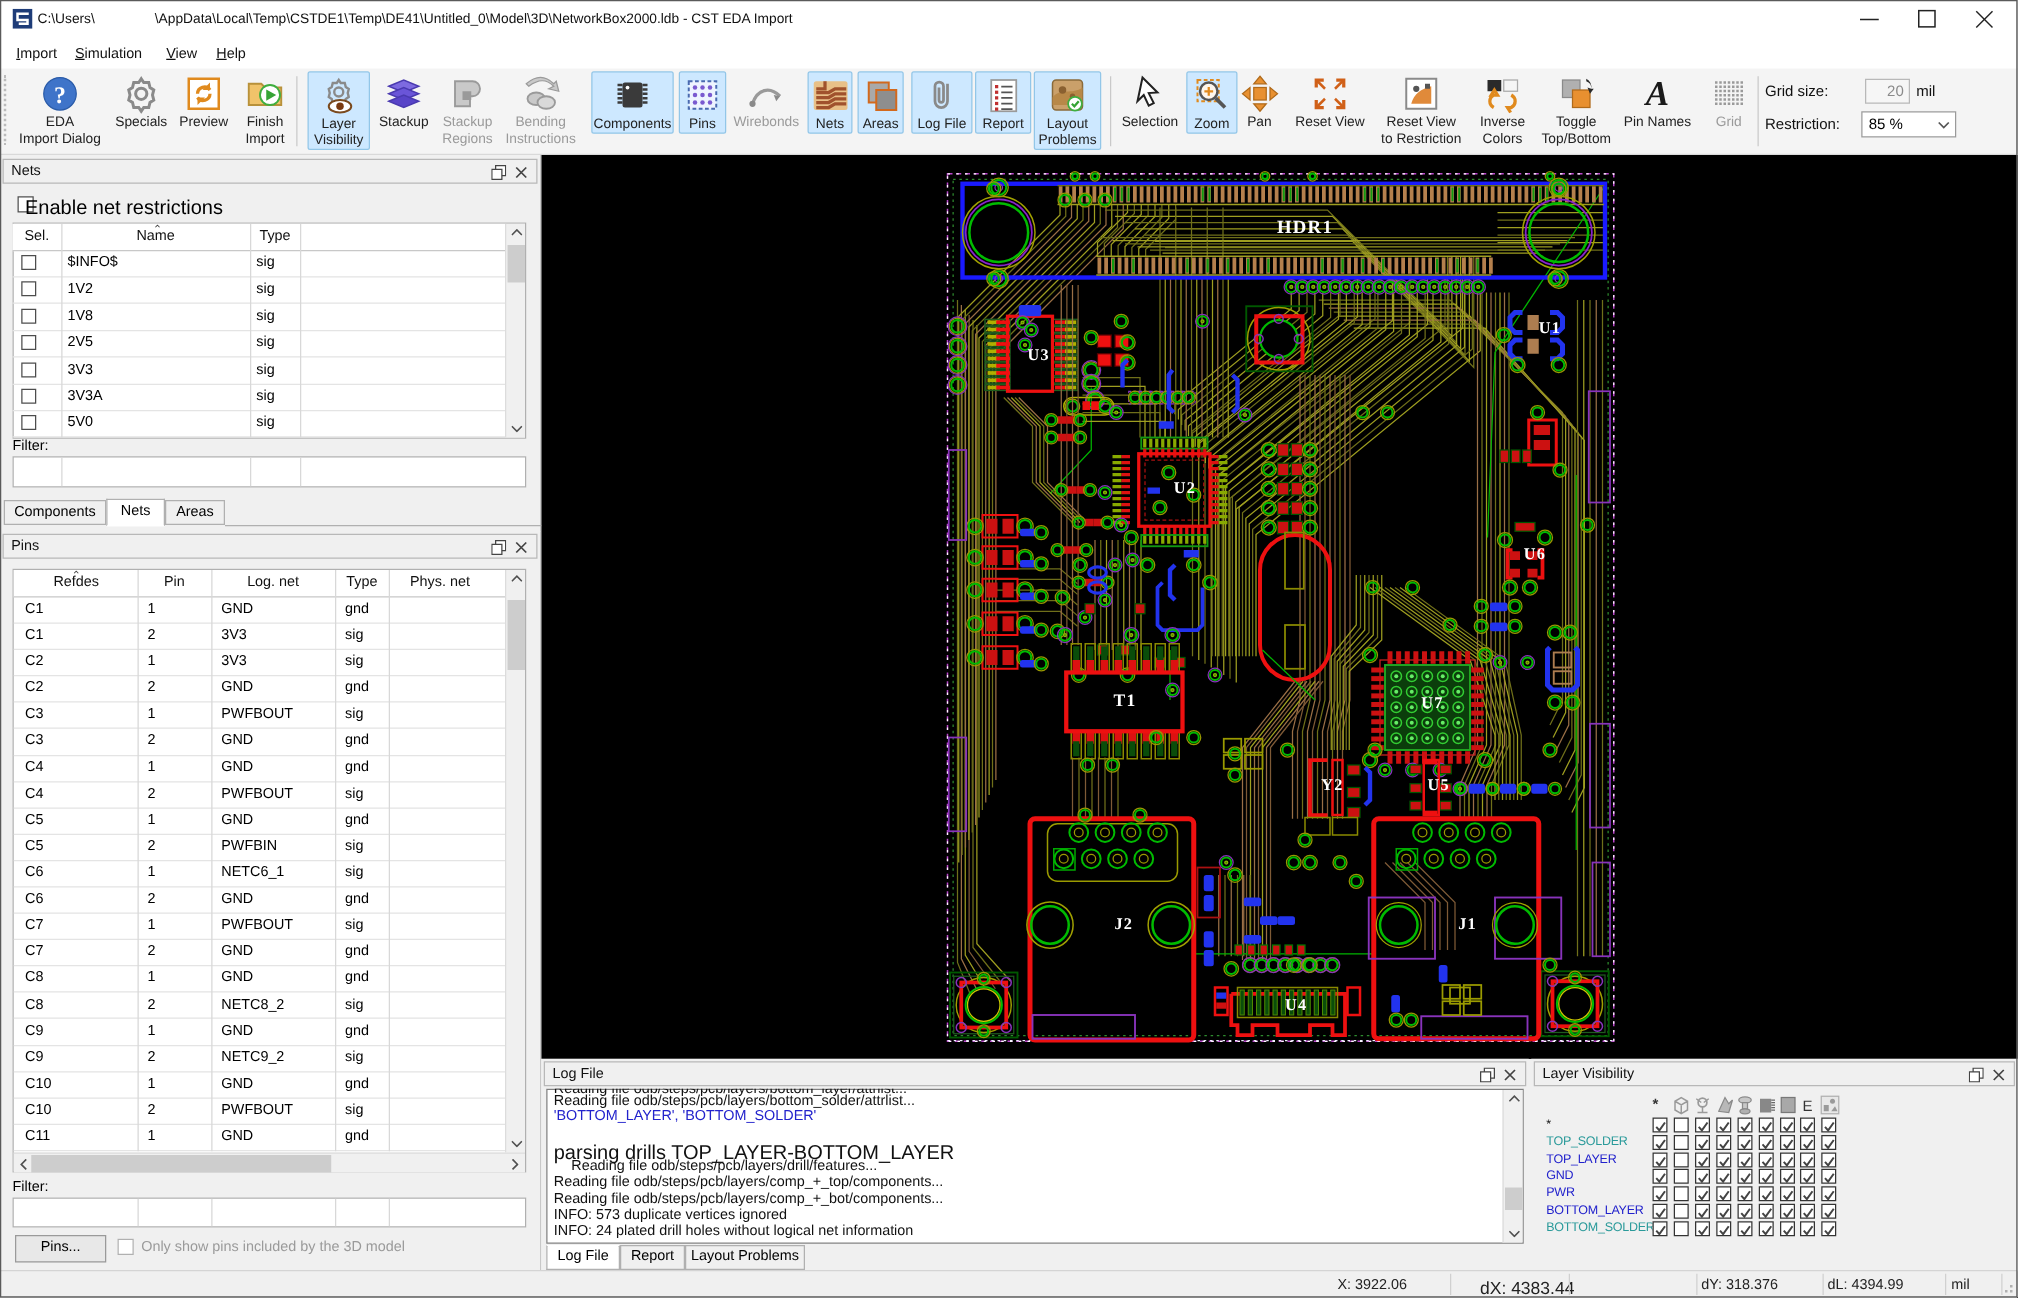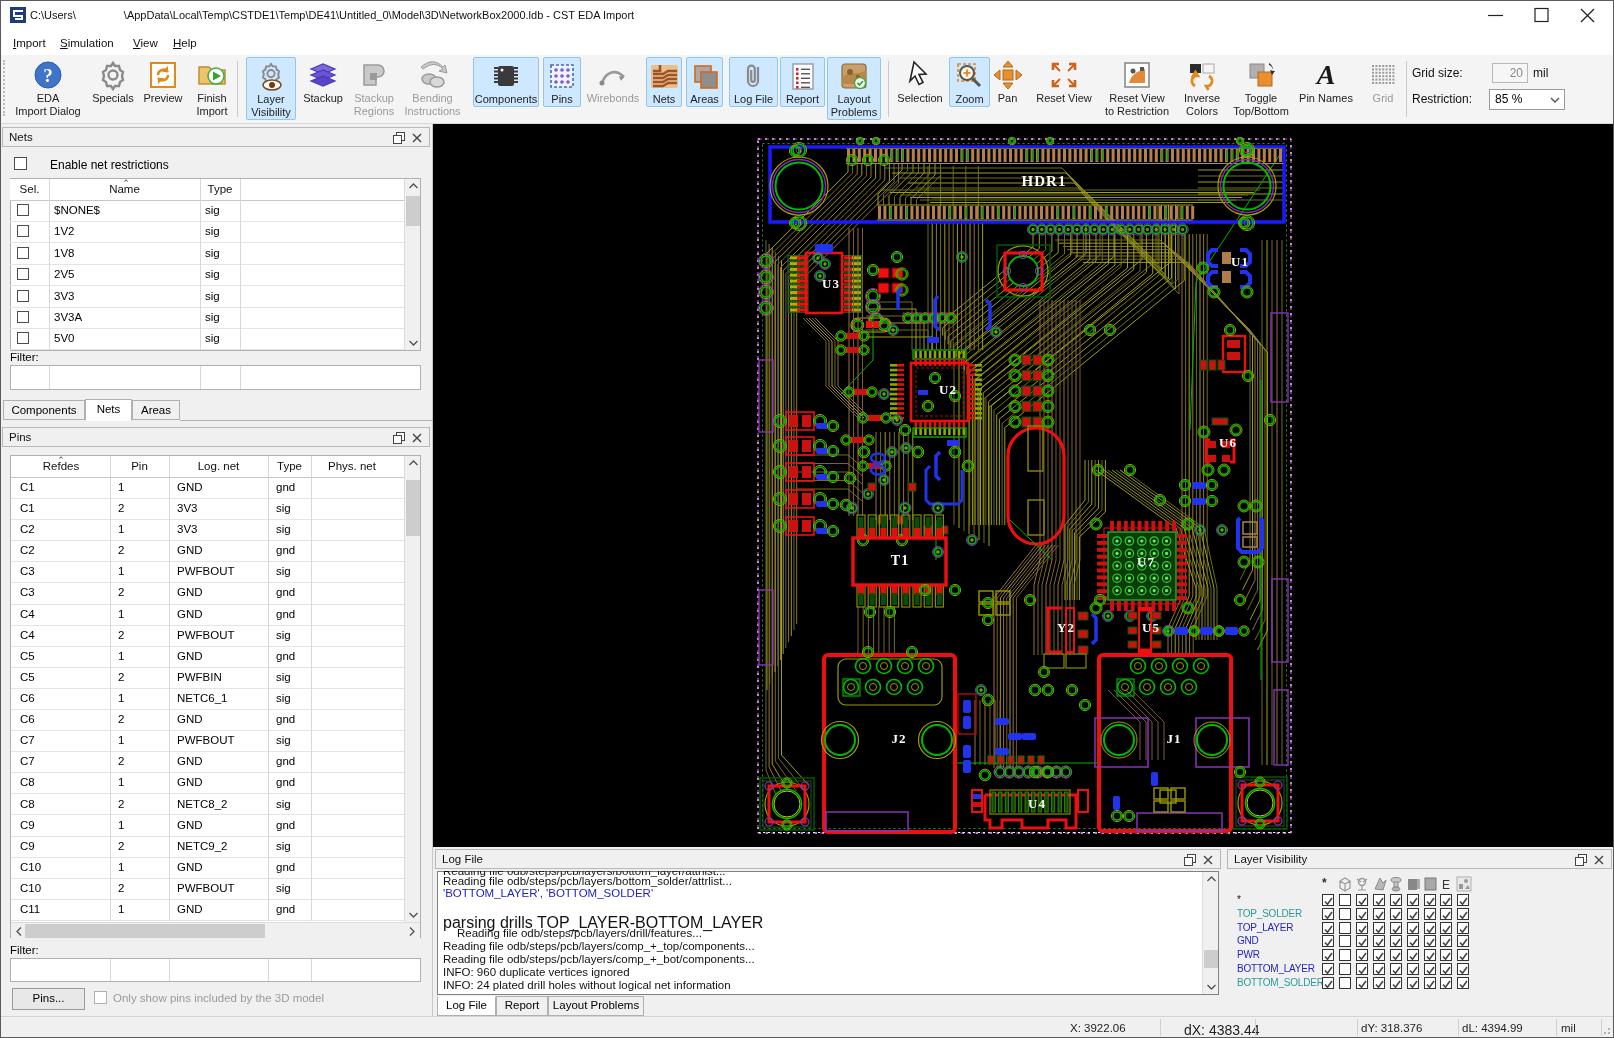--- a/index.html
+++ b/index.html
@@ -1636,31 +1636,31 @@
     </g>
   </svg>
 <div style="position:absolute;left:0;top:124px;width:433px;height:301px;background:#f0f0f0;border-right:1px solid #c8c8c8"></div>
 <div class="ttl" style="left:2px;top:127px;width:428px">Nets<svg style="position:absolute;right:24px;top:4px" width="12" height="12" viewBox="0 0 12 12">
       <rect x="3.5" y="0.5" width="8" height="8" fill="#fff" stroke="#444"></rect>
       <rect x="0.5" y="3.5" width="8" height="8" fill="#fff" stroke="#444"></rect>
     </svg><svg style="position:absolute;right:6px;top:4px" width="12" height="12" viewBox="0 0 12 12">
       <path d="M2 2l8 8M10 2l-8 8" stroke="#444" stroke-width="1.4"></path>
     </svg></div>
 <div class="chk" style="left:14px;top:157px"></div>
-<div style="position:absolute;left:50px;top:158px;font-size:12px">Enable net restrictions</div>
+<div style="position:absolute;left:20px;top:158px;font-size:16px">Enable net restrictions</div>
 <div style="position:absolute;left:10px;top:178px;width:411px;height:173px;background:#fff;border:1px solid #b0b0b0"></div>
 <div style="position:absolute;left:10px;top:179px;width:394px;height:22px;background:#fff;border-bottom:1px solid #c8c8c8"></div>
 <div style="position:absolute;left:10px;top:183px;width:39px;text-align:center;font-size:11.5px;color:#111">Sel.</div>
 <div style="position:absolute;left:49px;top:183px;width:151px;text-align:center;font-size:11.5px;color:#111">Name</div>
 <div style="position:absolute;left:200px;top:183px;width:40px;text-align:center;font-size:11.5px;color:#111">Type</div>
 <div style="position:absolute;left:240px;top:183px;width:164px;text-align:center;font-size:11.5px;color:#111"></div>
 <div style="position:absolute;left:120px;top:178px;width:12px;font-size:9px;color:#444;text-align:center">⌃</div>
 <div style="position:absolute;left:10px;top:201px;width:394px;height:21px;border-bottom:1px solid #e4e4e4"></div>
 <div class="chk" style="left:17px;top:204px;width:12px;height:12px"></div>
-<div style="position:absolute;left:54px;top:204px;font-size:11.5px">$NONE$</div>
+<div style="position:absolute;left:54px;top:204px;font-size:11.5px">$INFO$</div>
 <div style="position:absolute;left:205px;top:204px;font-size:11.5px">sig</div>
 <div style="position:absolute;left:10px;top:222px;width:394px;height:21px;border-bottom:1px solid #e4e4e4"></div>
 <div class="chk" style="left:17px;top:225px;width:12px;height:12px"></div>
 <div style="position:absolute;left:54px;top:225px;font-size:11.5px">1V2</div>
 <div style="position:absolute;left:205px;top:225px;font-size:11.5px">sig</div>
 <div style="position:absolute;left:10px;top:244px;width:394px;height:21px;border-bottom:1px solid #e4e4e4"></div>
 <div class="chk" style="left:17px;top:247px;width:12px;height:12px"></div>
 <div style="position:absolute;left:54px;top:247px;font-size:11.5px">1V8</div>
 <div style="position:absolute;left:205px;top:247px;font-size:11.5px">sig</div>
 <div style="position:absolute;left:10px;top:265px;width:394px;height:21px;border-bottom:1px solid #e4e4e4"></div>
@@ -1860,21 +1860,21 @@
     </svg></div>
 <div style="position:absolute;left:437px;top:871px;width:782px;height:124px;background:#fff;border:1px solid #808080;overflow:hidden"></div>
 <div style="position:absolute;left:437px;top:871px;width:766px;height:124px;overflow:hidden">
     <div style="position:absolute;left:6px;top:-6px;font-size:11.5px;color:#111;white-space:nowrap">Reading file odb/steps/pcb/layers/bottom_layer/attrlist...</div>
     <div style="position:absolute;left:6px;top:4px;font-size:11.5px;color:#111;white-space:nowrap">Reading file odb/steps/pcb/layers/bottom_solder/attrlist...</div>
     <div style="position:absolute;left:6px;top:16px;font-size:11.5px;color:#2222cc;white-space:nowrap">'BOTTOM_LAYER', 'BOTTOM_SOLDER'</div>
     <div style="position:absolute;left:6px;top:43px;font-size:16px;color:#111;white-space:nowrap">parsing drills TOP_LAYER-BOTTOM_LAYER</div>
     <div style="position:absolute;left:20px;top:56px;font-size:11.5px;color:#111;white-space:nowrap">Reading file odb/steps/pcb/layers/drill/features...</div>
     <div style="position:absolute;left:6px;top:69px;font-size:11.5px;color:#111;white-space:nowrap">Reading file odb/steps/pcb/layers/comp_+_top/components...</div>
     <div style="position:absolute;left:6px;top:82px;font-size:11.5px;color:#111;white-space:nowrap">Reading file odb/steps/pcb/layers/comp_+_bot/components...</div>
-    <div style="position:absolute;left:6px;top:95px;font-size:11.5px;color:#111;white-space:nowrap">INFO: 960 duplicate vertices ignored</div>
+    <div style="position:absolute;left:6px;top:95px;font-size:11.5px;color:#111;white-space:nowrap">INFO: 573 duplicate vertices ignored</div>
     <div style="position:absolute;left:6px;top:108px;font-size:11.5px;color:#111;white-space:nowrap">INFO: 24 plated drill holes without logical net information</div>
   </div>
 <div class="abs" style="left:1202px;top:872px;width:16px;height:122px;background:#f0f0f0;border-left:1px solid #dcdcdc">
     <svg class="abs" style="left:4px;top:4px" width="9" height="6" viewBox="0 0 9 6">
       <path d="M0.5 5L4.5 1L8.5 5" fill="none" stroke="#505050" stroke-width="1.3"></path>
     </svg>
     <svg class="abs" style="left:4px;top:112px" width="9" height="6" viewBox="0 0 9 6">
       <path d="M0.5 1L4.5 5L8.5 1" fill="none" stroke="#505050" stroke-width="1.3"></path>
     </svg>
     <div class="abs" style="left:1px;top:78px;width:14px;height:18px;background:#cdcdcd"></div>

